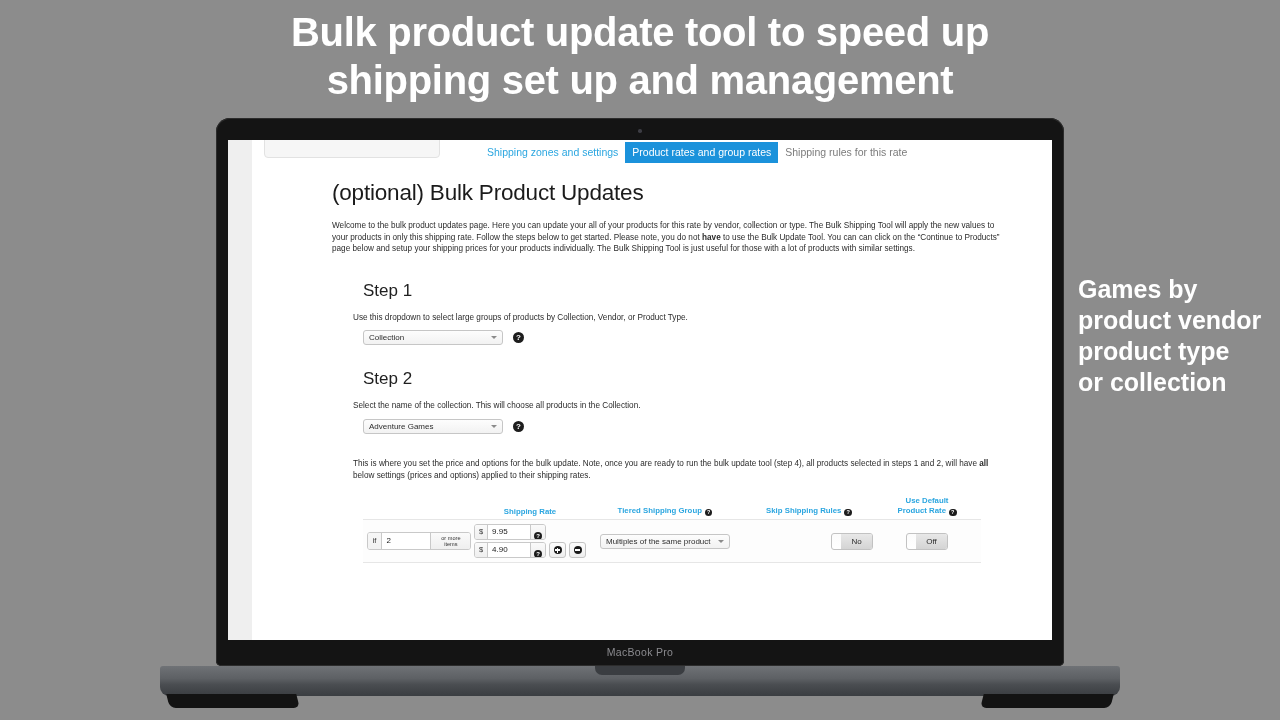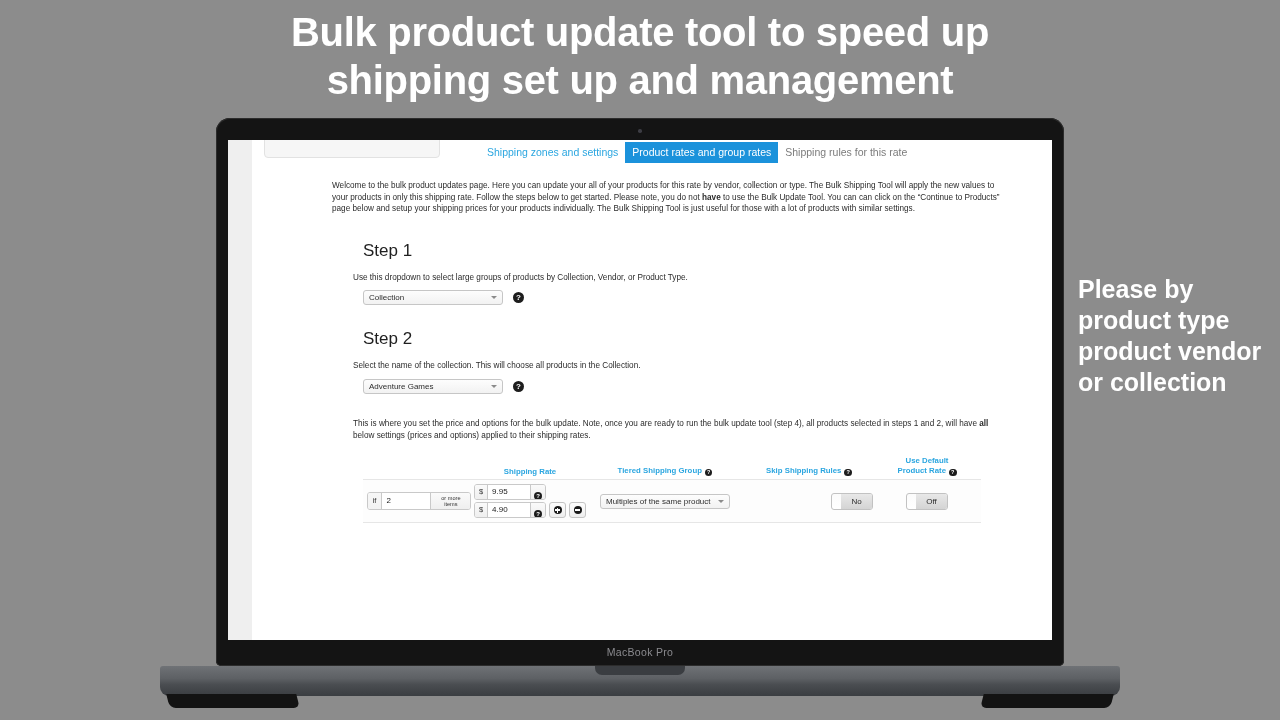--- a/index.html
+++ b/index.html
@@ -227,23 +227,23 @@
 </style>
 </head>
 <body>
 
 <div class="headline">
   <span class="l">Bulk product update tool to speed up</span>
   <span class="l">shipping set up and management</span>
 </div>
 
 <div class="side-caption">
-  <span class="l">Please by</span>
+  <span class="l">Games by</span>
+  <span class="l">product vendor</span>
   <span class="l">product type</span>
-  <span class="l">product vendor</span>
   <span class="l">or collection</span>
 </div>
 
 <div class="laptop">
 
   <div class="lid">
     <div class="camera"></div>
     <div class="mbp-label">MacBook Pro</div>
 
     <div class="screen">
@@ -257,20 +257,21 @@
           <div class="ghost-box"></div>
 
           <div class="tabs">
             <div class="tab link">Shipping zones and settings</div>
             <div class="tab active">Product rates and group rates</div>
             <div class="tab muted">Shipping rules for this rate</div>
           </div>
 
           <div class="content">
 
+            <h1 class="title">(optional) Bulk Product Updates</h1>
 
             <p class="intro"><span>Welcome to the bulk product updates page. Here you can update your all of your products for this rate by vendor, collection or type. The Bulk Shipping Tool will apply the new values to your products in only this shipping rate. Follow the steps below to get started. Please note, you do not </span><b>have</b><span> to use the Bulk Update Tool. You can can click on the “Continue to Products” page below and setup your shipping prices for your products individually. The Bulk Shipping Tool is just useful for those with a lot of products with similar settings.</span></p>
 
             <div style="margin-top:26px;">
               <h2 class="step">Step 1</h2>
               <p class="stepdesc">Use this dropdown to select large groups of products by Collection, Vendor, or Product Type.</p>
               <div class="row-ctl">
                 <div class="select">
                   <span>Collection</span>
                   <span class="caret"></span>

